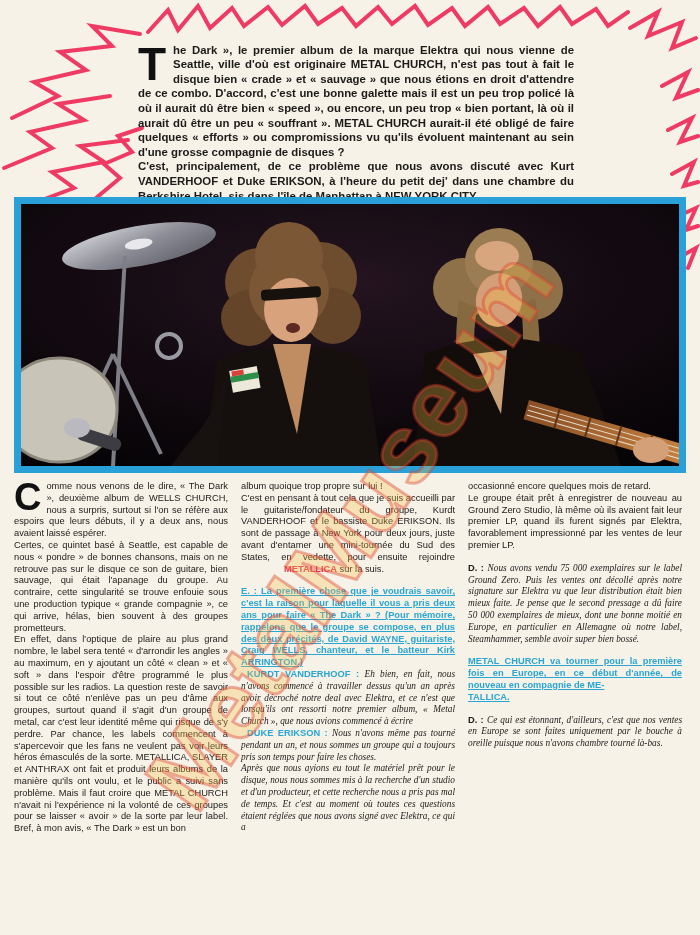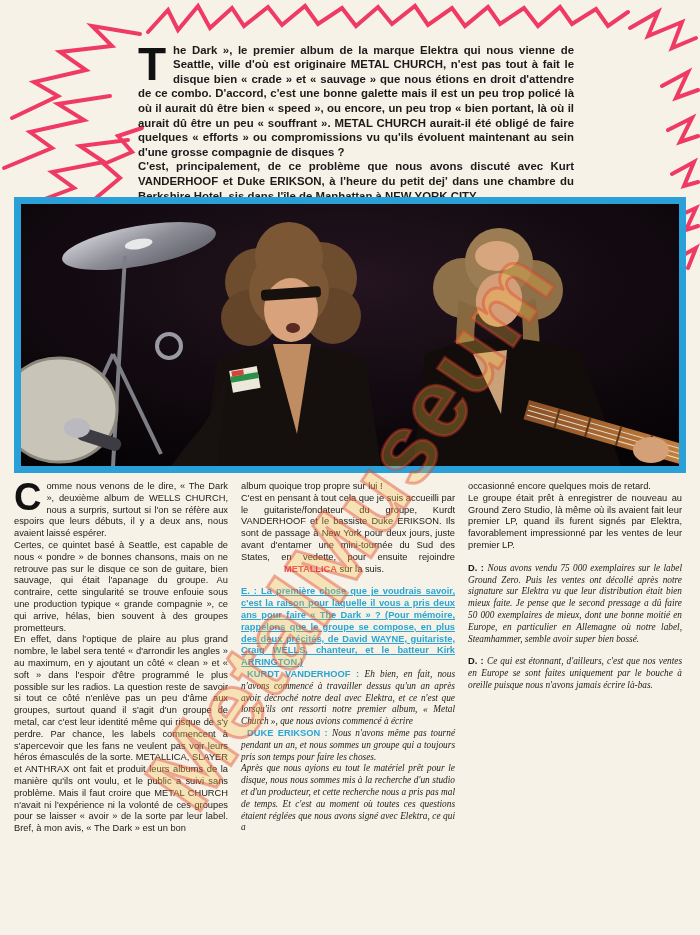--- a/index.html
+++ b/index.html
@@ -183,21 +183,23 @@
       <p class="gap cyan">E. : La première chose que je voudrais savoir, c'est la raison pour laquelle il vous a pris deux ans pour faire « The Dark » ? (Pour mémoire, rappelons que le groupe se compose, en plus des deux précités, de David WAYNE, guitariste, Craig WELLS, chanteur, et le batteur Kirk ARRINGTON.)</p>
       <p><span class="speaker">KURDT VANDERHOOF : </span><span class="ital">Eh bien, en fait, nous n'avons commencé à travailler dessus qu'un an après avoir décroché notre deal avec Elektra, et ce n'est que lorsqu'ils ont ressorti notre premier album, « Metal Church », que nous avions commencé à écrire</span></p>
       <p><span class="speaker">DUKE ERIKSON : </span><span class="ital">Nous n'avons même pas tourné pendant un an, et nous sommes un groupe qui a toujours pris son temps pour faire les choses.
 Après que nous ayions eu tout le matériel prêt pour le disque, nous nous sommes mis à la recherche d'un studio et d'un producteur, et cette recherche nous a pris pas mal de temps. Et c'est au moment où toutes ces questions étaient réglées que nous avons signé avec Elektra, ce qui a</span></p>
     </div>
 
     <div>
       <p>occasionné encore quelques mois de retard.
 Le groupe était prêt à enregistrer de nouveau au Ground Zero Studio, là même où ils avaient fait leur premier LP, quand ils furent signés par Elektra, favorablement impressionné par les ventes de leur premier LP.</p>
       <p class="gap"><span class="speaker-dark">D. : </span><span class="ital">Nous avons vendu 75 000 exemplaires sur le label Ground Zero. Puis les ventes ont décollé après notre signature sur Elektra vu que leur distribution était bien mieux faite. Je pense que le second pressage a dû faire 50 000 exemplaires de mieux, dont une bonne moitié en Europe, en particulier en Allemagne où notre label, Steamhammer, semble avoir super bien bossé.</span></p>
-      <p class="gap"><span class="speaker-dark">D. : </span><span class="ital">Ce qui est étonnant, d'ailleurs, c'est que nos ventes en Europe se sont faites uniquement par le bouche à oreille puisque nous n'avons jamais écrire là-bas.</span></p>
+      <p class="gap cyan">METAL CHURCH va tourner pour la première fois en Europe, en ce début d'année, de nouveau en compagnie de ME-
+TALLICA.</p>
+      <p class="gap"><span class="speaker-dark">D. : </span><span class="ital">Ce qui est étonnant, d'ailleurs, c'est que nos ventes en Europe se sont faites uniquement par le bouche à oreille puisque nous n'avons chambre tourné là-bas.</span></p>
     </div>
 
   </div>
 
   <div class="watermark">
     <span>MetalMuseum</span>
   </div>
 
 </div>
 

